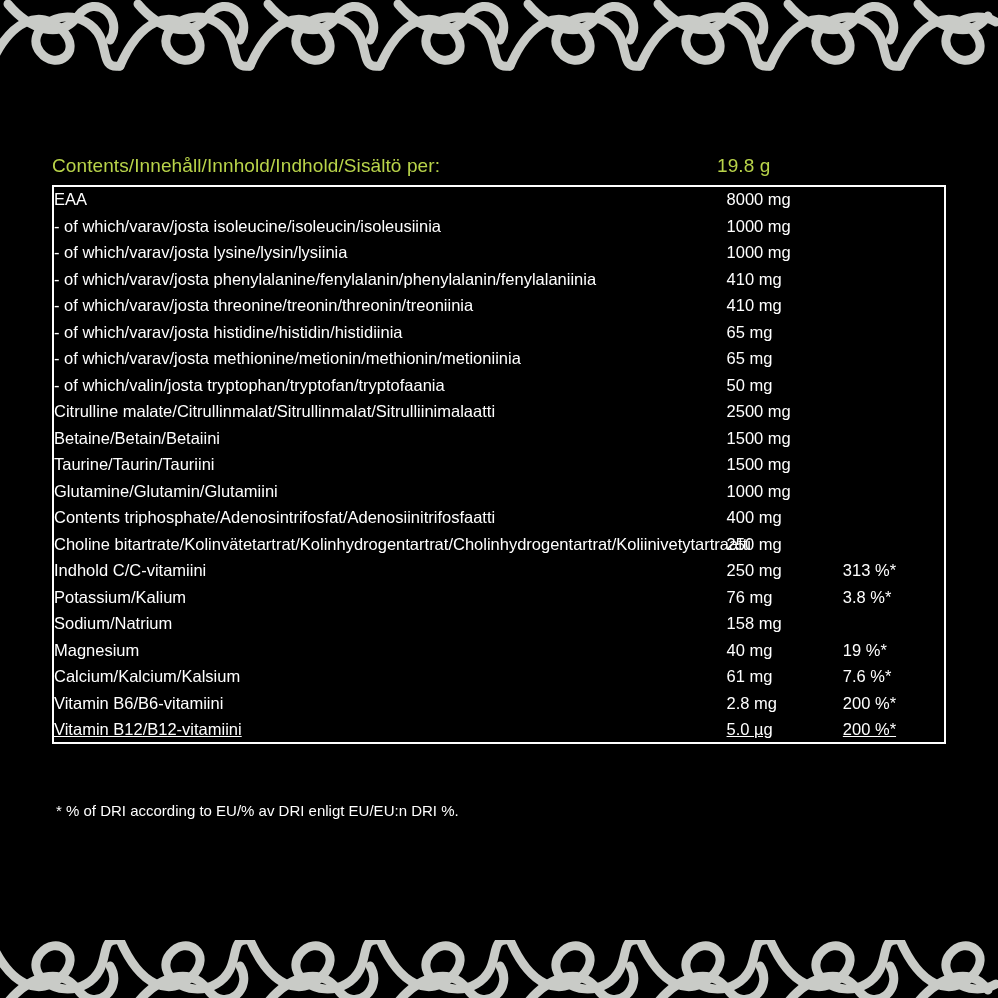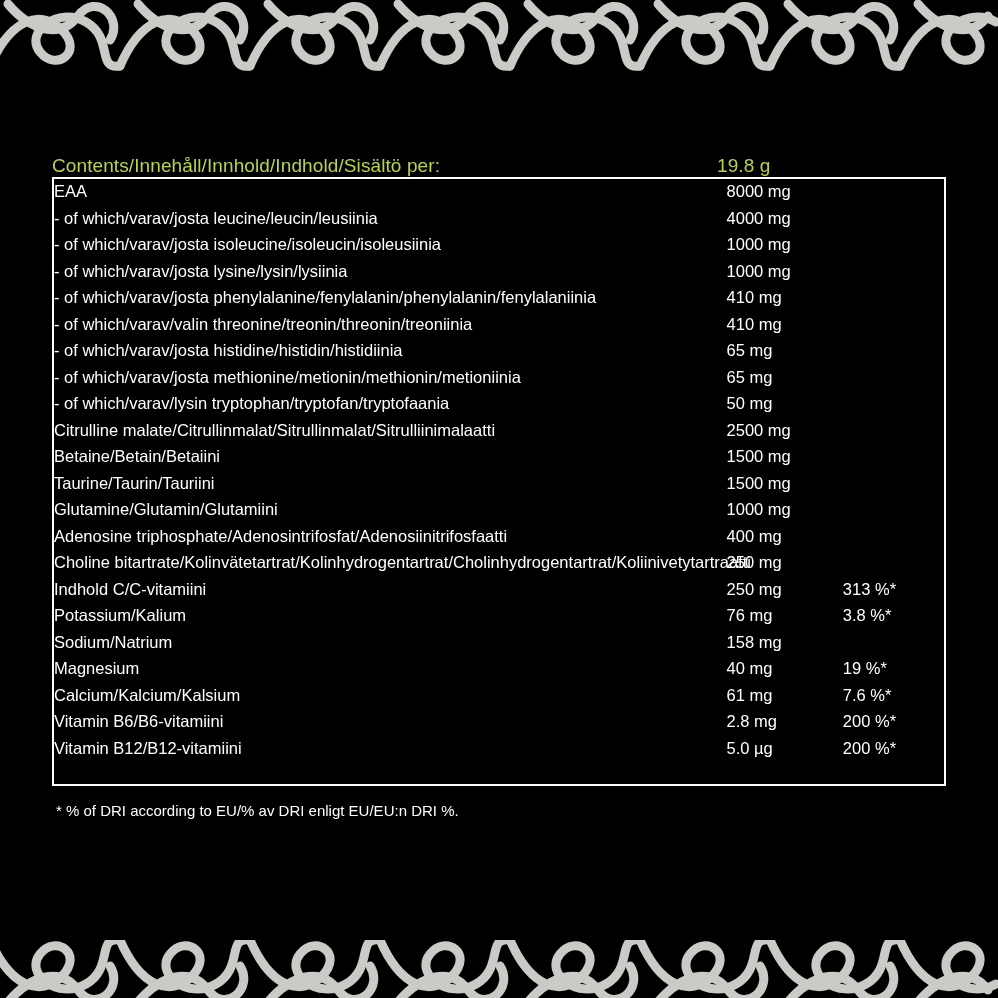--- a/index.html
+++ b/index.html
@@ -36,20 +36,21 @@
     top: 155px;
     width: 894px;
   }
 
   .panel-head {
     display: flex;
     align-items: baseline;
     color: #b9d44a;
     font-size: 19px;
     letter-spacing: .1px;
+    padding-bottom: 8px;
     border-bottom: 2px solid #ffffff;
   }
   .panel-head .head-label { flex: 0 0 665px; }
   .panel-head .head-value { flex: 0 0 auto; }
 
   table.nutri {
     width: 100%;
     border-collapse: collapse;
     border-left: 2px solid #ffffff;
     border-right: 2px solid #ffffff;
@@ -61,21 +62,21 @@
     line-height: 1.0;
     padding: 5px 0 5px 0;
     vertical-align: baseline;
     white-space: nowrap;
   }
   td.c-name { width: 665px; padding-left: 10px; }
   td.c-amt  { width: 115px; }
   td.c-pct  { width: 100px; margin-top: 44px; }
 
   tr.first td { padding-top: 4px; }
-  tr.last  td { padding-bottom: 28px; }
+  tr.last  td { padding-bottom: 4px; text-decoration: underline; }
 
   .footnote {
     position: absolute;
     left: 56px;
     top: 802px;
     font-size: 15px;
     color: #ffffff;
     text-align: center;
   }
 </style>
@@ -117,56 +118,51 @@
   </div>
 
   <table class="nutri">
     <tbody>
       <tr class="first">
         <td class="c-name">EAA</td>
         <td class="c-amt">8000 mg</td>
         <td class="c-pct"></td>
       </tr>
       <tr>
-        <td class="c-name">- of which/varav/josta leucine/leucin/leusiinia</td>
-        <td class="c-amt">4000 mg</td>
-        <td class="c-pct"></td>
-      </tr>
-      <tr>
         <td class="c-name">- of which/varav/josta isoleucine/isoleucin/isoleusiinia</td>
         <td class="c-amt">1000 mg</td>
         <td class="c-pct"></td>
       </tr>
       <tr>
         <td class="c-name">- of which/varav/josta lysine/lysin/lysiinia</td>
         <td class="c-amt">1000 mg</td>
         <td class="c-pct"></td>
       </tr>
       <tr>
         <td class="c-name">- of which/varav/josta phenylalanine/fenylalanin/phenylalanin/fenylalaniinia</td>
         <td class="c-amt">410 mg</td>
         <td class="c-pct"></td>
       </tr>
       <tr>
-        <td class="c-name">- of which/varav/valin threonine/treonin/threonin/treoniinia</td>
+        <td class="c-name">- of which/varav/josta threonine/treonin/threonin/treoniinia</td>
         <td class="c-amt">410 mg</td>
         <td class="c-pct"></td>
       </tr>
       <tr>
         <td class="c-name">- of which/varav/josta histidine/histidin/histidiinia</td>
         <td class="c-amt">65 mg</td>
         <td class="c-pct"></td>
       </tr>
       <tr>
         <td class="c-name">- of which/varav/josta methionine/metionin/methionin/metioniinia</td>
         <td class="c-amt">65 mg</td>
         <td class="c-pct"></td>
       </tr>
       <tr>
-        <td class="c-name">- of which/varav/lysin tryptophan/tryptofan/tryptofaania</td>
+        <td class="c-name">- of which/valin/josta tryptophan/tryptofan/tryptofaania</td>
         <td class="c-amt">50 mg</td>
         <td class="c-pct"></td>
       </tr>
       <tr>
         <td class="c-name">Citrulline malate/Citrullinmalat/Sitrullinmalat/Sitrulliinimalaatti</td>
         <td class="c-amt">2500 mg</td>
         <td class="c-pct"></td>
       </tr>
       <tr>
         <td class="c-name">Betaine/Betain/Betaiini</td>
@@ -177,21 +173,21 @@
         <td class="c-name">Taurine/Taurin/Tauriini</td>
         <td class="c-amt">1500 mg</td>
         <td class="c-pct"></td>
       </tr>
       <tr>
         <td class="c-name">Glutamine/Glutamin/Glutamiini</td>
         <td class="c-amt">1000 mg</td>
         <td class="c-pct"></td>
       </tr>
       <tr>
-        <td class="c-name">Adenosine triphosphate/Adenosintrifosfat/Adenosiinitrifosfaatti</td>
+        <td class="c-name">Contents triphosphate/Adenosintrifosfat/Adenosiinitrifosfaatti</td>
         <td class="c-amt">400 mg</td>
         <td class="c-pct"></td>
       </tr>
       <tr>
         <td class="c-name">Choline bitartrate/Kolinvätetartrat/Kolinhydrogentartrat/Cholinhydrogentartrat/Koliinivetytartraatti</td>
         <td class="c-amt">250 mg</td>
         <td class="c-pct"></td>
       </tr>
       <tr>
         <td class="c-name">Indhold C/C-vitamiini</td>

